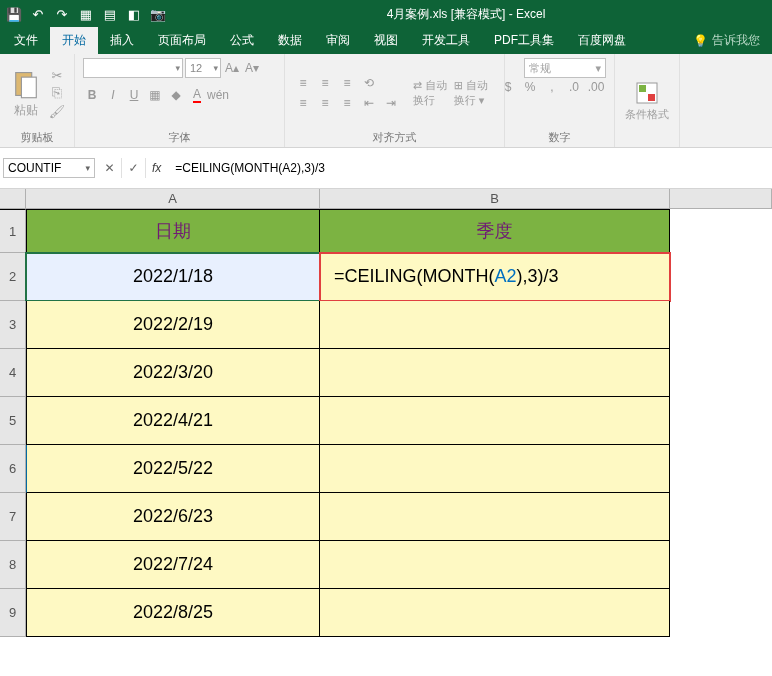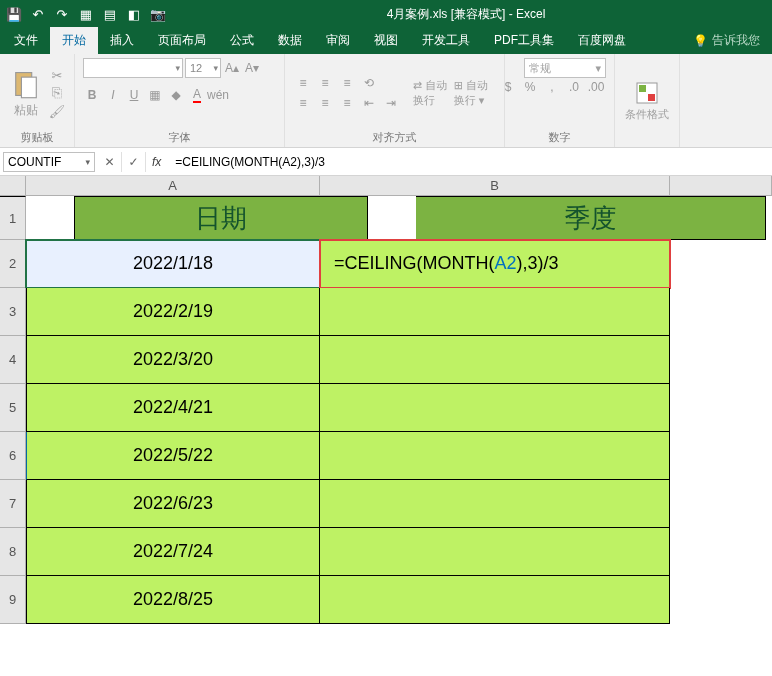--- a/index.html
+++ b/index.html
@@ -32,42 +32,42 @@
 
 .align-group { display: flex; flex-direction: column; gap: 2px; }
 .align-row { display: flex; gap: 2px; }
 .ab { width: 20px; height: 18px; display: flex; align-items: center; justify-content: center; color: #999; }
 
 .num-group .combo { border: 1px solid #c0c0c0; background: #fff; height: 20px; width: 82px; padding: 0 4px; display: flex; align-items: center; justify-content: space-between; font-size: 11px; }
 
 .style-btn { display: flex; flex-direction: column; align-items: center; gap: 2px; padding: 2px; }
 .style-icon { width: 24px; height: 24px; }
 
-.formula-bar { height: 28px; display: flex; align-items: center; border-bottom: 1px solid #d4d4d4; background: #fff; }
+.formula-bar { height: 41px; display: flex; align-items: center; border-bottom: 1px solid #d4d4d4; background: #fff; }
 .name-box { width: 92px; height: 20px; border: 1px solid #c0c0c0; margin: 0 3px; padding: 0 4px; display: flex; align-items: center; justify-content: space-between; font-size: 12px; }
 .name-box::after { content: "▾"; font-size: 9px; color: #666; }
 .fb-btn { width: 24px; height: 20px; display: flex; align-items: center; justify-content: center; color: #666; border-right: 1px solid #e0e0e0; font-size: 12px; }
 .fx-label { font-style: italic; font-size: 12px; color: #404040; padding: 0 6px; }
 .formula-input { flex: 1; padding: 0 8px; font-size: 12px; height: 100%; display: flex; align-items: center; }
 
 .sheet-area { position: relative; background: #fff; }
 .col-headers { display: flex; height: 20px; background: #e6e6e6; border-bottom: 1px solid #b0b0b0; }
 .corner { width: 26px; border-right: 1px solid #b0b0b0; background: #e6e6e6; }
 .ch { border-right: 1px solid #b0b0b0; display: flex; align-items: center; justify-content: center; font-size: 13px; color: #555; background: #e6e6e6; }
 .ch-a { width: 294px; }
 .ch-b { width: 350px; }
 .ch-rest { flex: 1; }
 
 .row { display: flex; }
 .rh { width: 26px; background: #e6e6e6; border-right: 1px solid #b0b0b0; border-bottom: 1px solid #b0b0b0; display: flex; align-items: center; justify-content: center; font-size: 13px; color: #555; }
-.cell { border-right: 1px solid #000; border-bottom: 1px solid #000; display: flex; align-items: center; justify-content: center; font-size: 18px; font-family: Arial, sans-serif; background: #bef264; }
+.cell { border-right: 1px solid #000; border-bottom: 1px solid #000; display: flex; align-items: center; justify-content: center; font-size: 18px; font-family: Arial, sans-serif; background: #fef9c3; }
 .ca { width: 294px; }
 .cb { width: 350px; }
 
-.header-row .cell { background: #7cb342; color: #14532d; font-size: 26px; font-family: "Microsoft YaHei"; font-weight: normal; margin-left: 48px; }
+.header-row .cell { background: #7cb342; color: #701a75; font-size: 18px; font-family: "Microsoft YaHei"; font-weight: normal; }
 .header-row .cell, .header-row .rh { height: 44px; border-top: 1px solid #000; }
 .data-row .cell, .data-row .rh { height: 48px; }
 
 .row.r2 .ca { background: #e8f0fe; outline: 2px solid #217346; outline-offset: -1px; }
 .row.r2 .cb { outline: 2px solid #e04040; outline-offset: -1px; font-family: "Consolas", monospace; font-size: 18px; justify-content: flex-start; padding-left: 14px; }
 .row.r2 .cb .ref { color: #0070c0; }
 
 </style>
 </head>
 <body>

